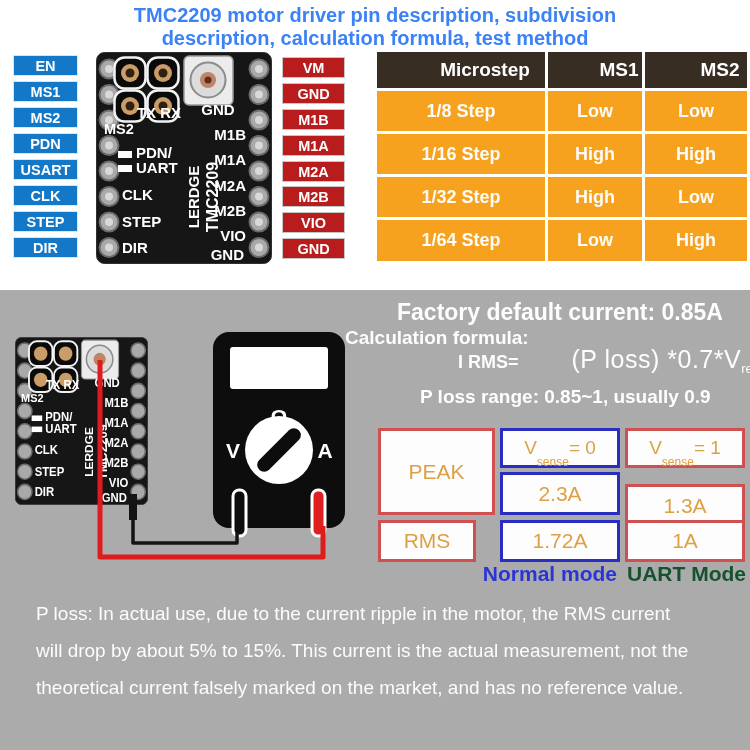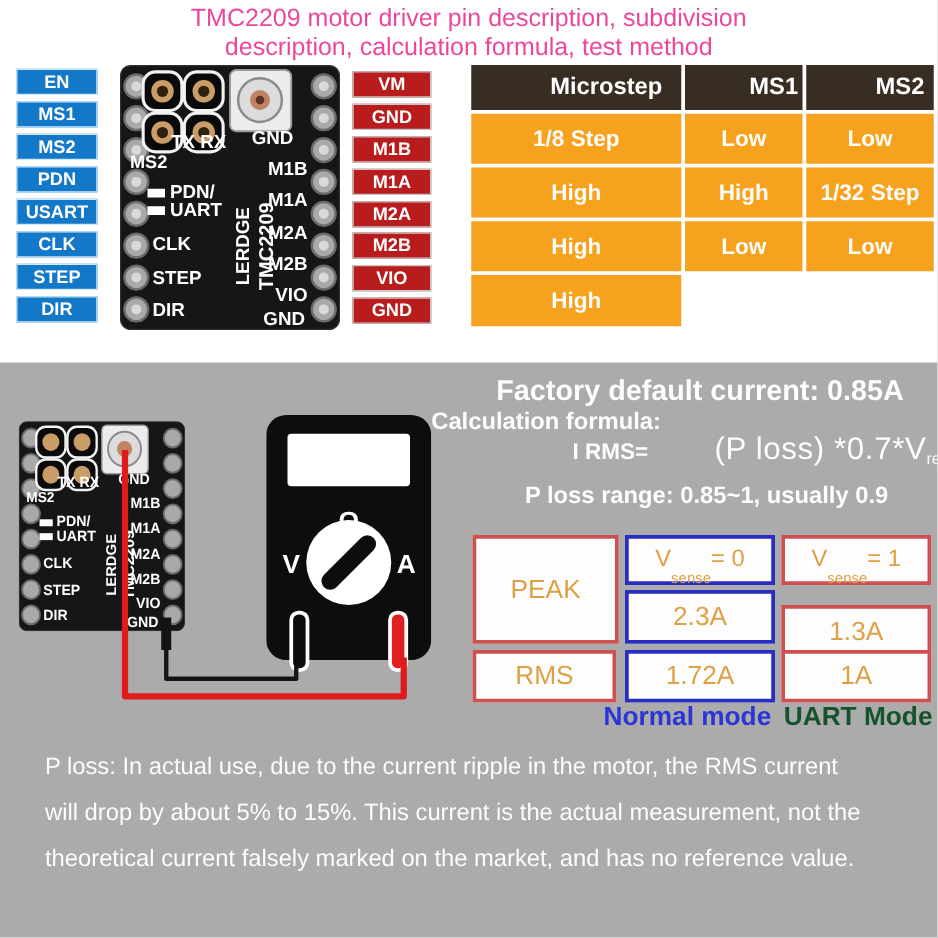--- a/index.html
+++ b/index.html
@@ -1,22 +1,22 @@
 <!DOCTYPE html>
 <html><head>
 <meta charset="utf-8">
 <style>
   html,body{margin:0;padding:0;}
   #canvas{position:relative;width:750px;height:750px;background:#ffffff;overflow:hidden;
           font-family:"Liberation Sans",sans-serif;}
   .abs{position:absolute;}
 
   
-  .title{left:0;top:4px;width:750px;text-align:center;font-size:20px;font-weight:normal;
-         color:#ec4899;line-height:23px;}
+  .title{left:0;top:4px;width:750px;text-align:center;font-size:20px;font-weight:bold;
+         color:#3b82f6;line-height:23px;}
 
   
   .pin-blue{left:13px;width:65px;height:21px;background:#1478C8;border:1px solid #cdeafd;
             color:#fff;font-size:14.5px;font-weight:bold;display:flex;align-items:center;
             justify-content:center;box-sizing:border-box;}
   .pin-black{left:282px;width:63px;height:21px;background:#b91c1c;border:1px solid #c6c6c6;
              color:#fff;font-size:14.5px;font-weight:bold;display:flex;align-items:center;
              justify-content:center;box-sizing:border-box;}
 
   
@@ -171,25 +171,27 @@
   <div class="abs pin-black" style="top:212px">VIO</div>
   <div class="abs pin-black" style="top:238px">GND</div>
 
   <div class="abs ms-table">
     <div class="ms-head">Microstep</div>
     <div class="ms-head">MS1</div>
     <div class="ms-head">MS2</div>
     <div class="ms-cell">1/8 Step</div>
     <div class="ms-cell">Low</div>
     <div class="ms-cell">Low</div>
+    <div class="ms-cell">1/16 Step</div>
     <div class="ms-cell">High</div>
     <div class="ms-cell">High</div>
     <div class="ms-cell">1/32 Step</div>
     <div class="ms-cell">High</div>
     <div class="ms-cell">Low</div>
+    <div class="ms-cell">1/64 Step</div>
     <div class="ms-cell">Low</div>
     <div class="ms-cell">High</div>
   </div>
 
   <div class="abs gray">
 
     <svg class="abs" style="left:15px;top:47px" width="133" height="168" viewBox="0 0 176 212" preserveAspectRatio="none">
       <rect x="0.5" y="0.5" width="175" height="211" rx="8" fill="#161616" stroke="#303030"></rect>
       <g fill="#a9a9a9" stroke="#6b6b6b" stroke-width="2">
         <circle cx="13" cy="17" r="9.5"></circle>
@@ -280,21 +282,21 @@
         <sub>sense</sub>
         <span> = 0</span>
     </div>
     <div class="abs cell b-red vs" style="left:625px;top:138px;width:120px;height:40px">
       <span>V</span>
         <sub>sense</sub>
         <span> = 1</span>
     </div>
     <div class="abs cell b-blue" style="left:500px;top:182px;width:120px;height:43px">2.3A</div>
     <div class="abs cell b-red" style="left:625px;top:194px;width:120px;height:43px">1.3A</div>
-    <div class="abs cell b-red" style="left:378px;top:230px;width:115px;height:42px">RMS</div>
+    <div class="abs cell b-red" style="left:378px;top:230px;width:98px;height:42px">RMS</div>
     <div class="abs cell b-blue" style="left:500px;top:230px;width:120px;height:42px">1.72A</div>
     <div class="abs cell b-red" style="left:625px;top:230px;width:120px;height:42px">1A</div>
 
     <div class="abs modes">
       <span class="mode-normal">Normal mode</span>
       <span class="mode-uart">UART Mode</span>
     </div>
 
     <div class="abs footnote">P loss: In actual use, due to the current ripple in the motor, the RMS current will drop by about 5% to 15%. This current is the actual measurement, not the theoretical current falsely marked on the market, and has no reference value.</div>
   </div>

